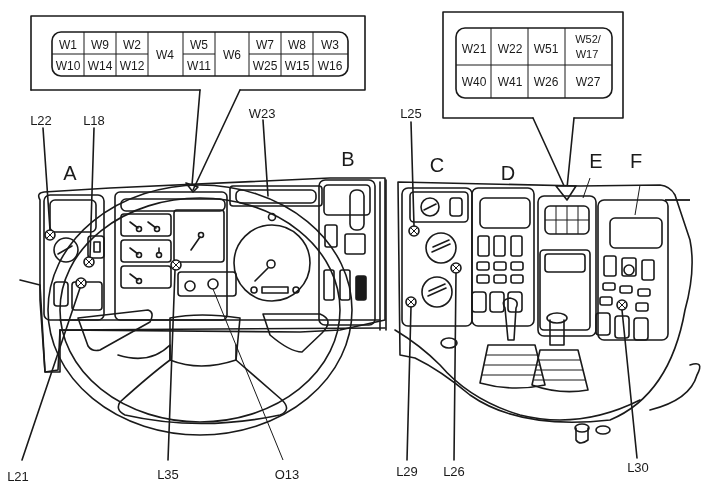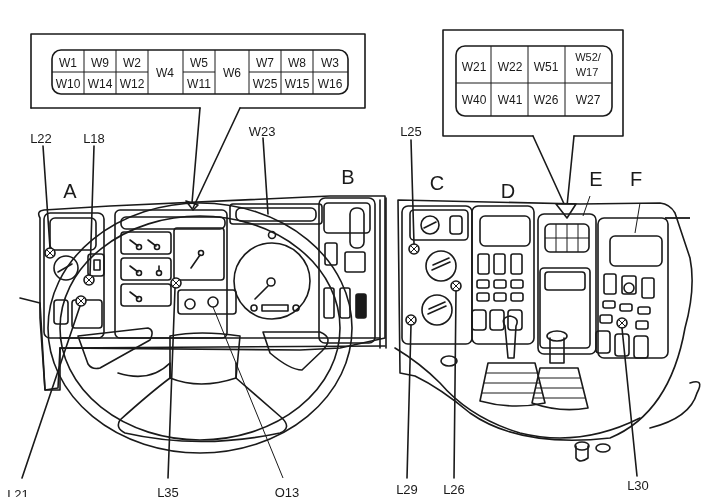--- a/index.html
+++ b/index.html
@@ -1,17 +1,17 @@
 <!DOCTYPE html>
 <html><head>
 <meta charset="utf-8">
 <style>
   html, body { margin: 0; padding: 0; background: #ffffff; }
   body { width: 711px; height: 497px; position: relative; overflow: hidden; font-family: "Liberation Sans", sans-serif; color: #1a1a1a; }
-  #stage { position: absolute; left: 0; top: 18px; width: 711px; height: 412px; border-radius: 12px; }
+  #stage { position: absolute; left: 0; top: 0; width: 711px; height: 412px; border-radius: 12px; }
   svg text { font-family: "Liberation Sans", sans-serif; fill: #1a1a1a; }
   .lbl { font-size: 13px; }
   .sec { font-size: 20px; }
   .cell { font-size: 12px; }
   .cell-s { font-size: 11px; }
   .ln { stroke: #1a1a1a; fill: none; stroke-width: 1.6; stroke-linejoin: round; stroke-linecap: round; }
   .lnt { stroke: #1a1a1a; fill: none; stroke-width: 1; }
   .lnk { stroke: #1a1a1a; fill: none; stroke-width: 1.8; }
   .wh { fill: #ffffff; }
 </style>

